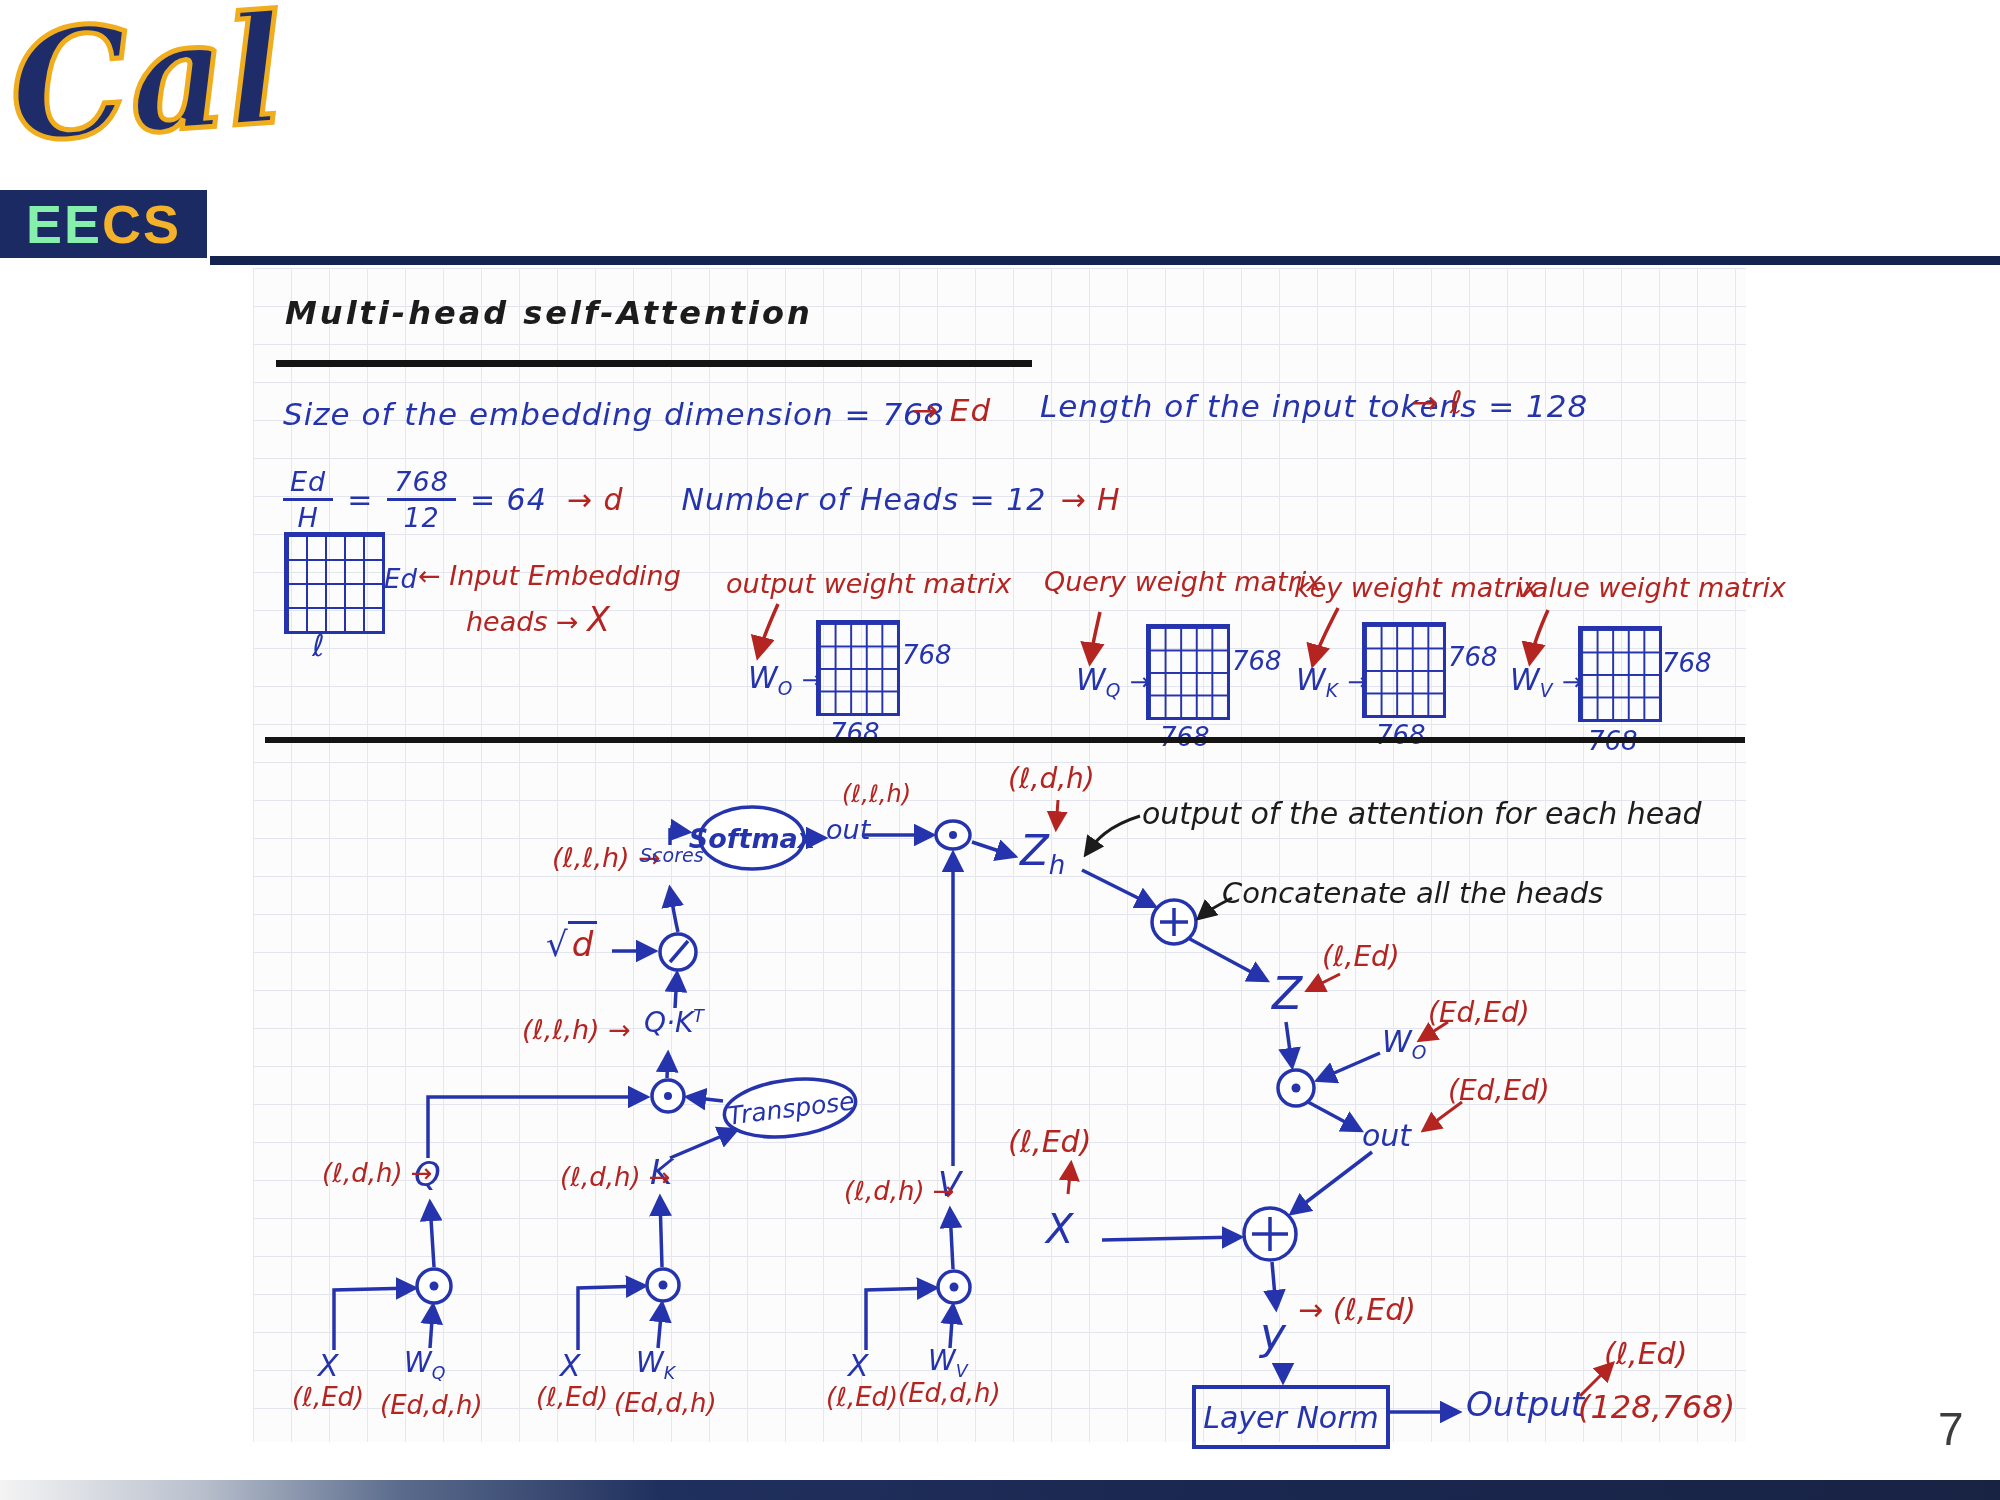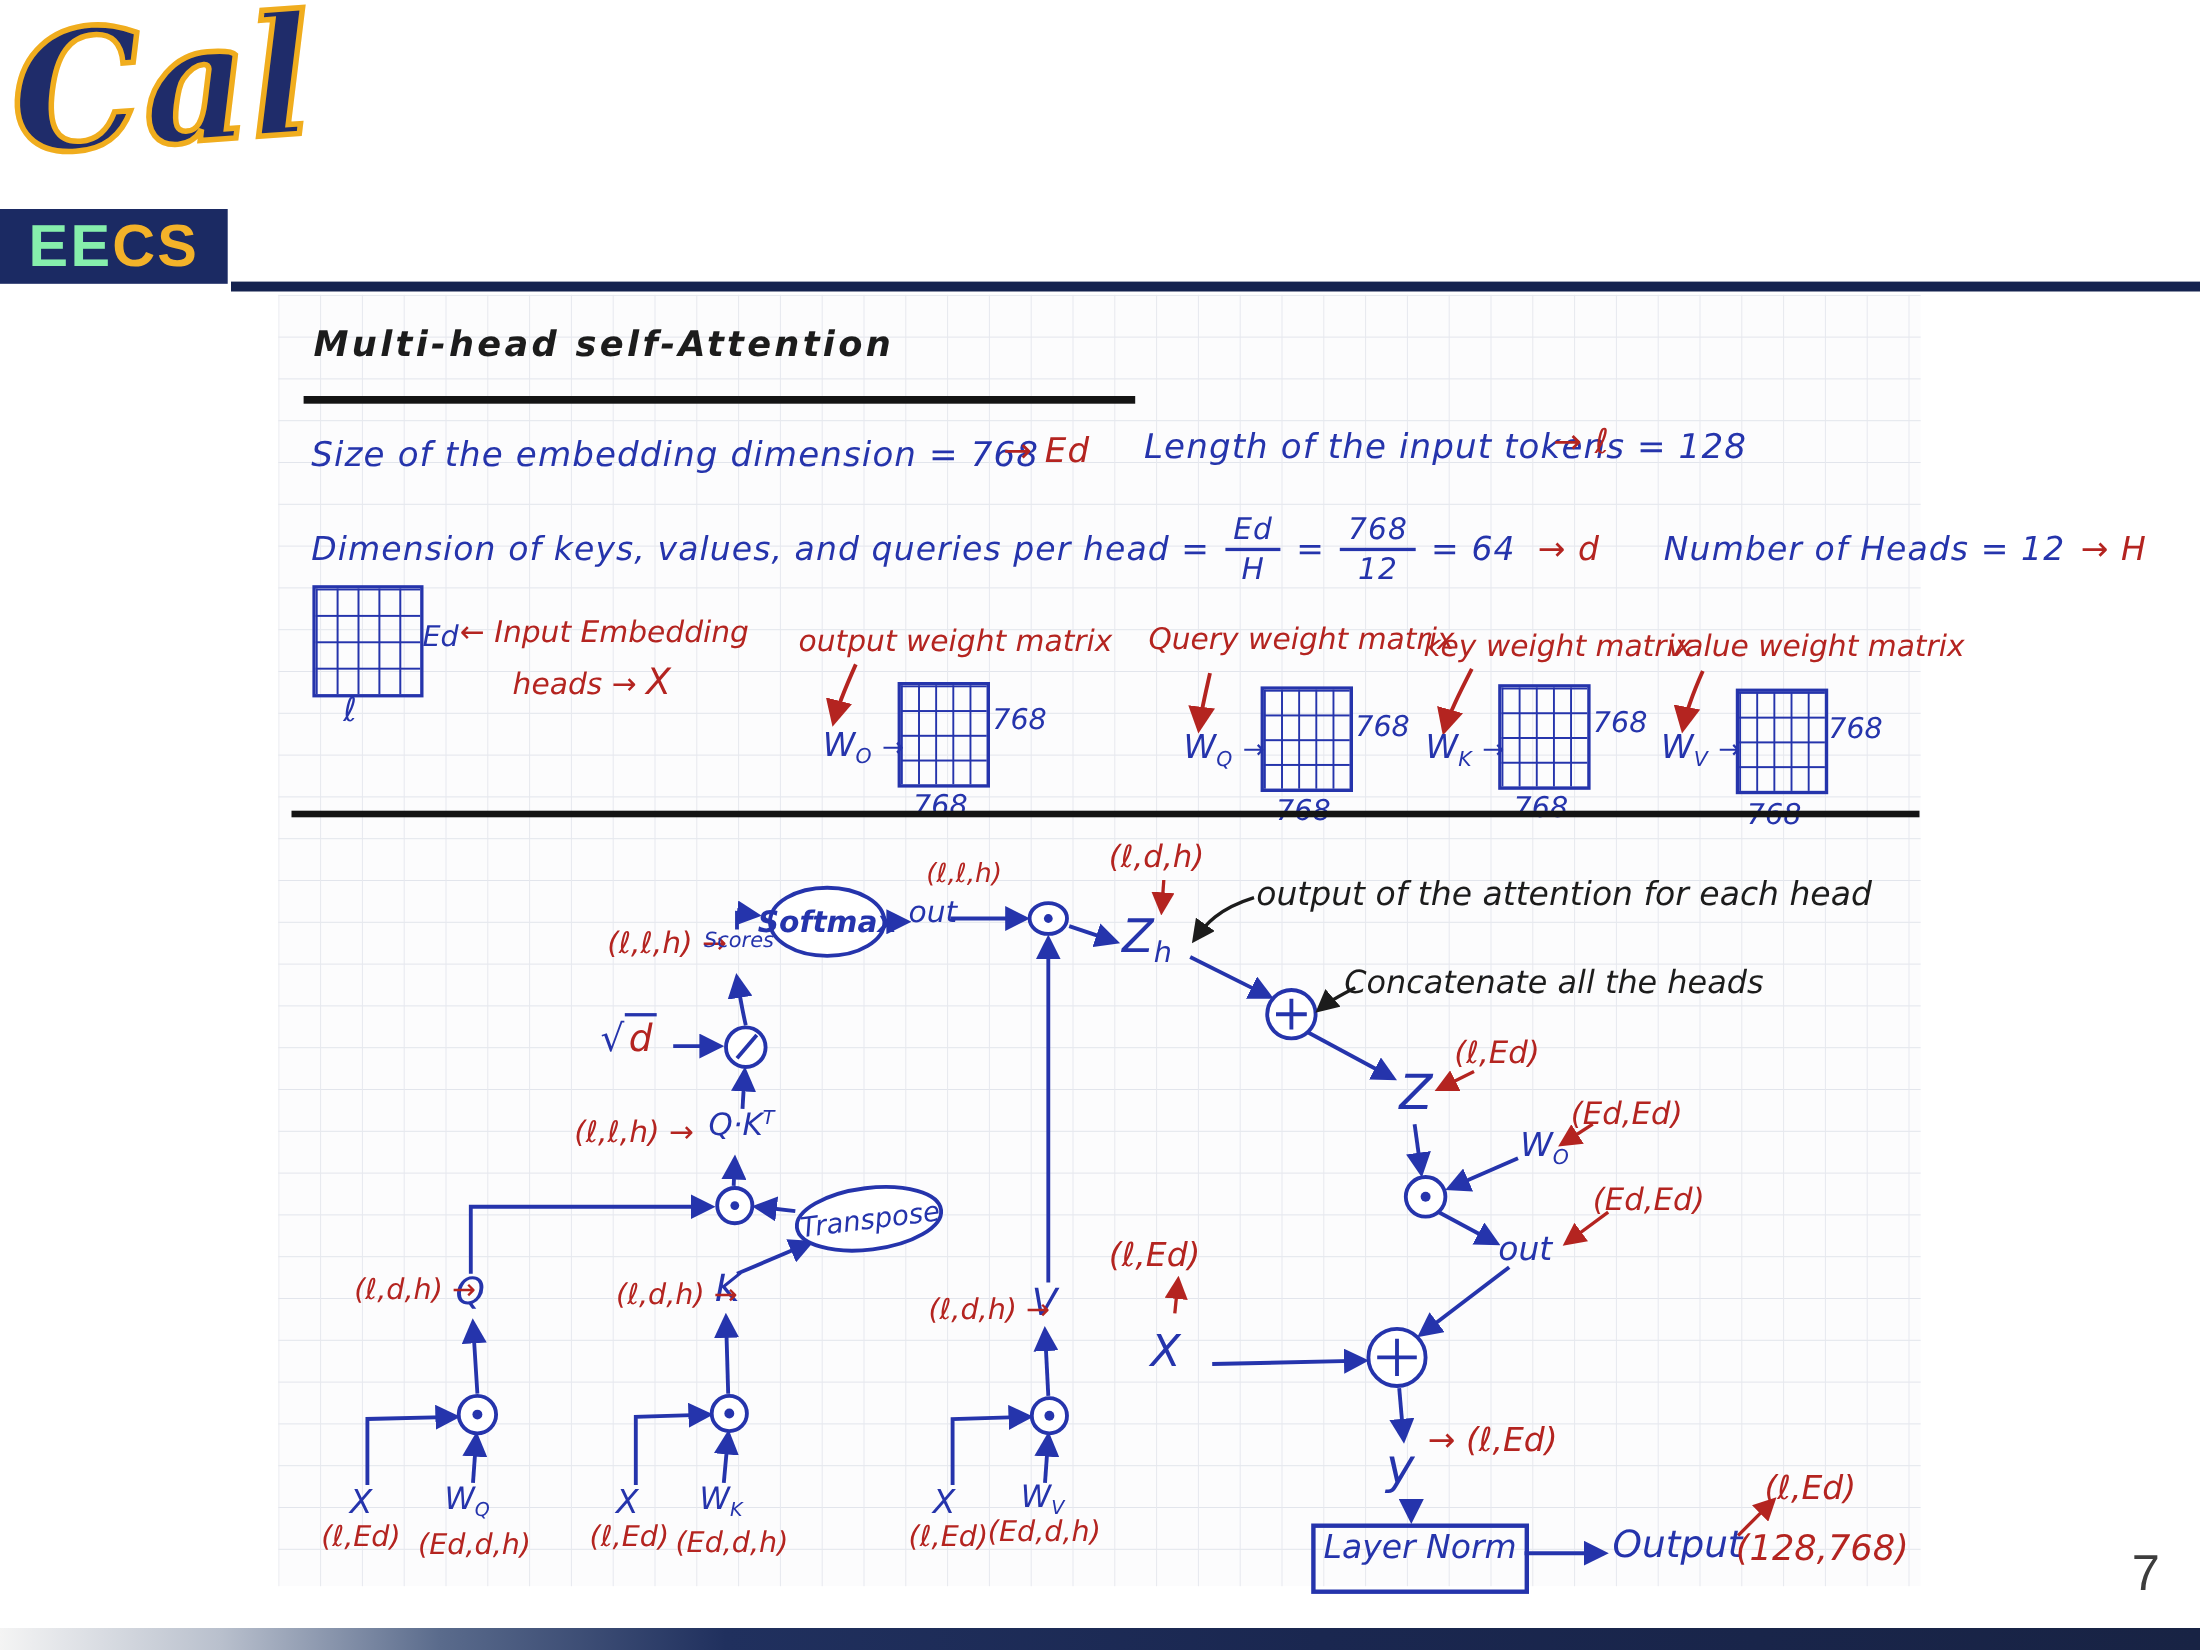--- a/index.html
+++ b/index.html
@@ -36,21 +36,21 @@
     background-image:linear-gradient(to right,#2534ac 2px,transparent 2px),
                      linear-gradient(to bottom,#2534ac 2px,transparent 2px);
     background-size:20% 100%,100% 25%;}
   .cap{font-size:27px;}
   .wlab{font-size:30px;}
   .dim768{font-size:26px;}
   sub{font-size:0.62em;} sup{font-size:0.62em;}
   
   .nodebig{font-size:42px;}
   .ln-box{left:1192px;top:1385px;width:190px;height:56px;border:4px solid #2534ac;z-index:6;
-          display:flex;justify-content:center;}
+          display:flex;align-items:center;justify-content:center;}
   .ell-label{display:flex;align-items:center;justify-content:center;text-align:center;}
   svg.overlay{position:absolute;left:0;top:0;z-index:5;pointer-events:none;}
   .pageno{left:1938px;top:1402px;font-size:46px;color:#3d3d3d;z-index:7;}
   .footer-bar{left:0;top:1480px;width:2000px;height:20px;z-index:7;
     background:linear-gradient(90deg,#f4f4f4 0%,#b9c0cd 10%,#5a6b8c 20%,#20305e 33%,#1a2750 60%,#182344 100%);}
 </style>
 </head>
 <body>
 
 <div class="stage">
@@ -66,21 +66,20 @@
 
   <div class="abs hw black heading">Multi-head self-Attention</div>
   <div class="abs heading-underline"></div>
 
   <div class="abs hw blue l1" style="left:283px;top:396px;">Size of the embedding dimension = 768</div>
   <div class="abs hw red l1" style="left:912px;top:392px;">→ Ed</div>
   <div class="abs hw blue l1" style="left:1040px;top:388px;">Length of the input tokens = 128</div>
   <div class="abs hw red l1" style="left:1412px;top:384px;">→ ℓ</div>
 
   <div class="abs hw specline">
-    <span class="blue">Dimension of keys, values, and queries per head =</span>
     <span class="frac blue">
         <span class="fnum">Ed</span>
         <span class="fden">H</span>
       </span>
     <span class="blue">=</span>
     <span class="frac blue">
         <span class="fnum">768</span>
         <span class="fden">12</span>
       </span>
     <span class="blue">= 64</span>

